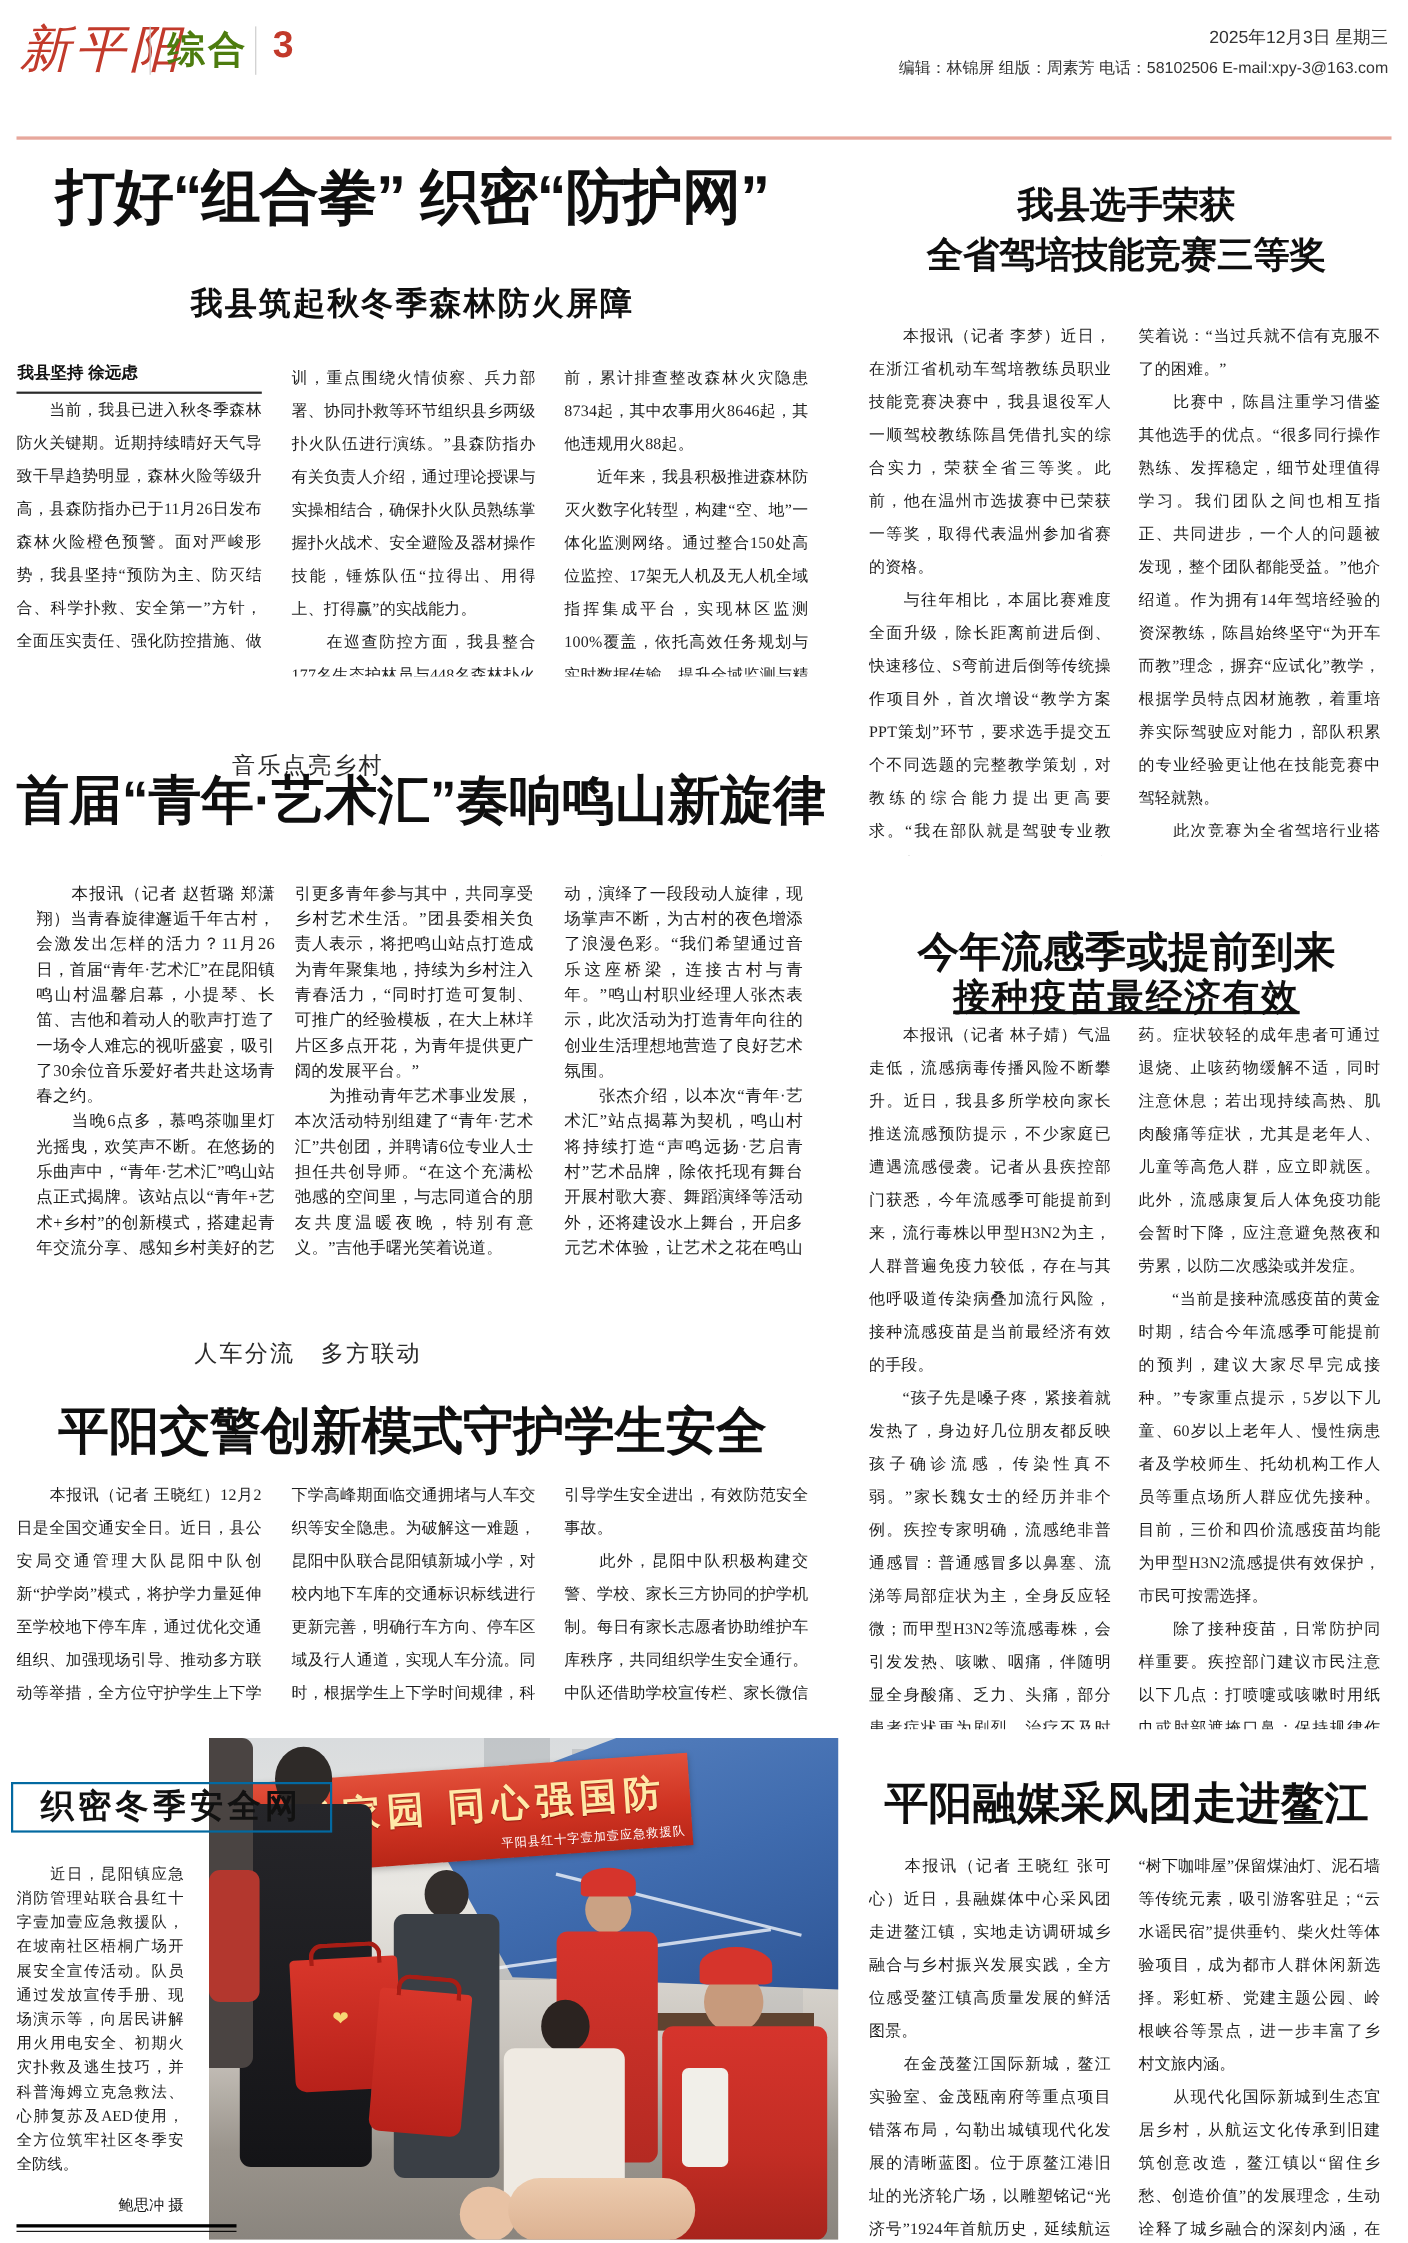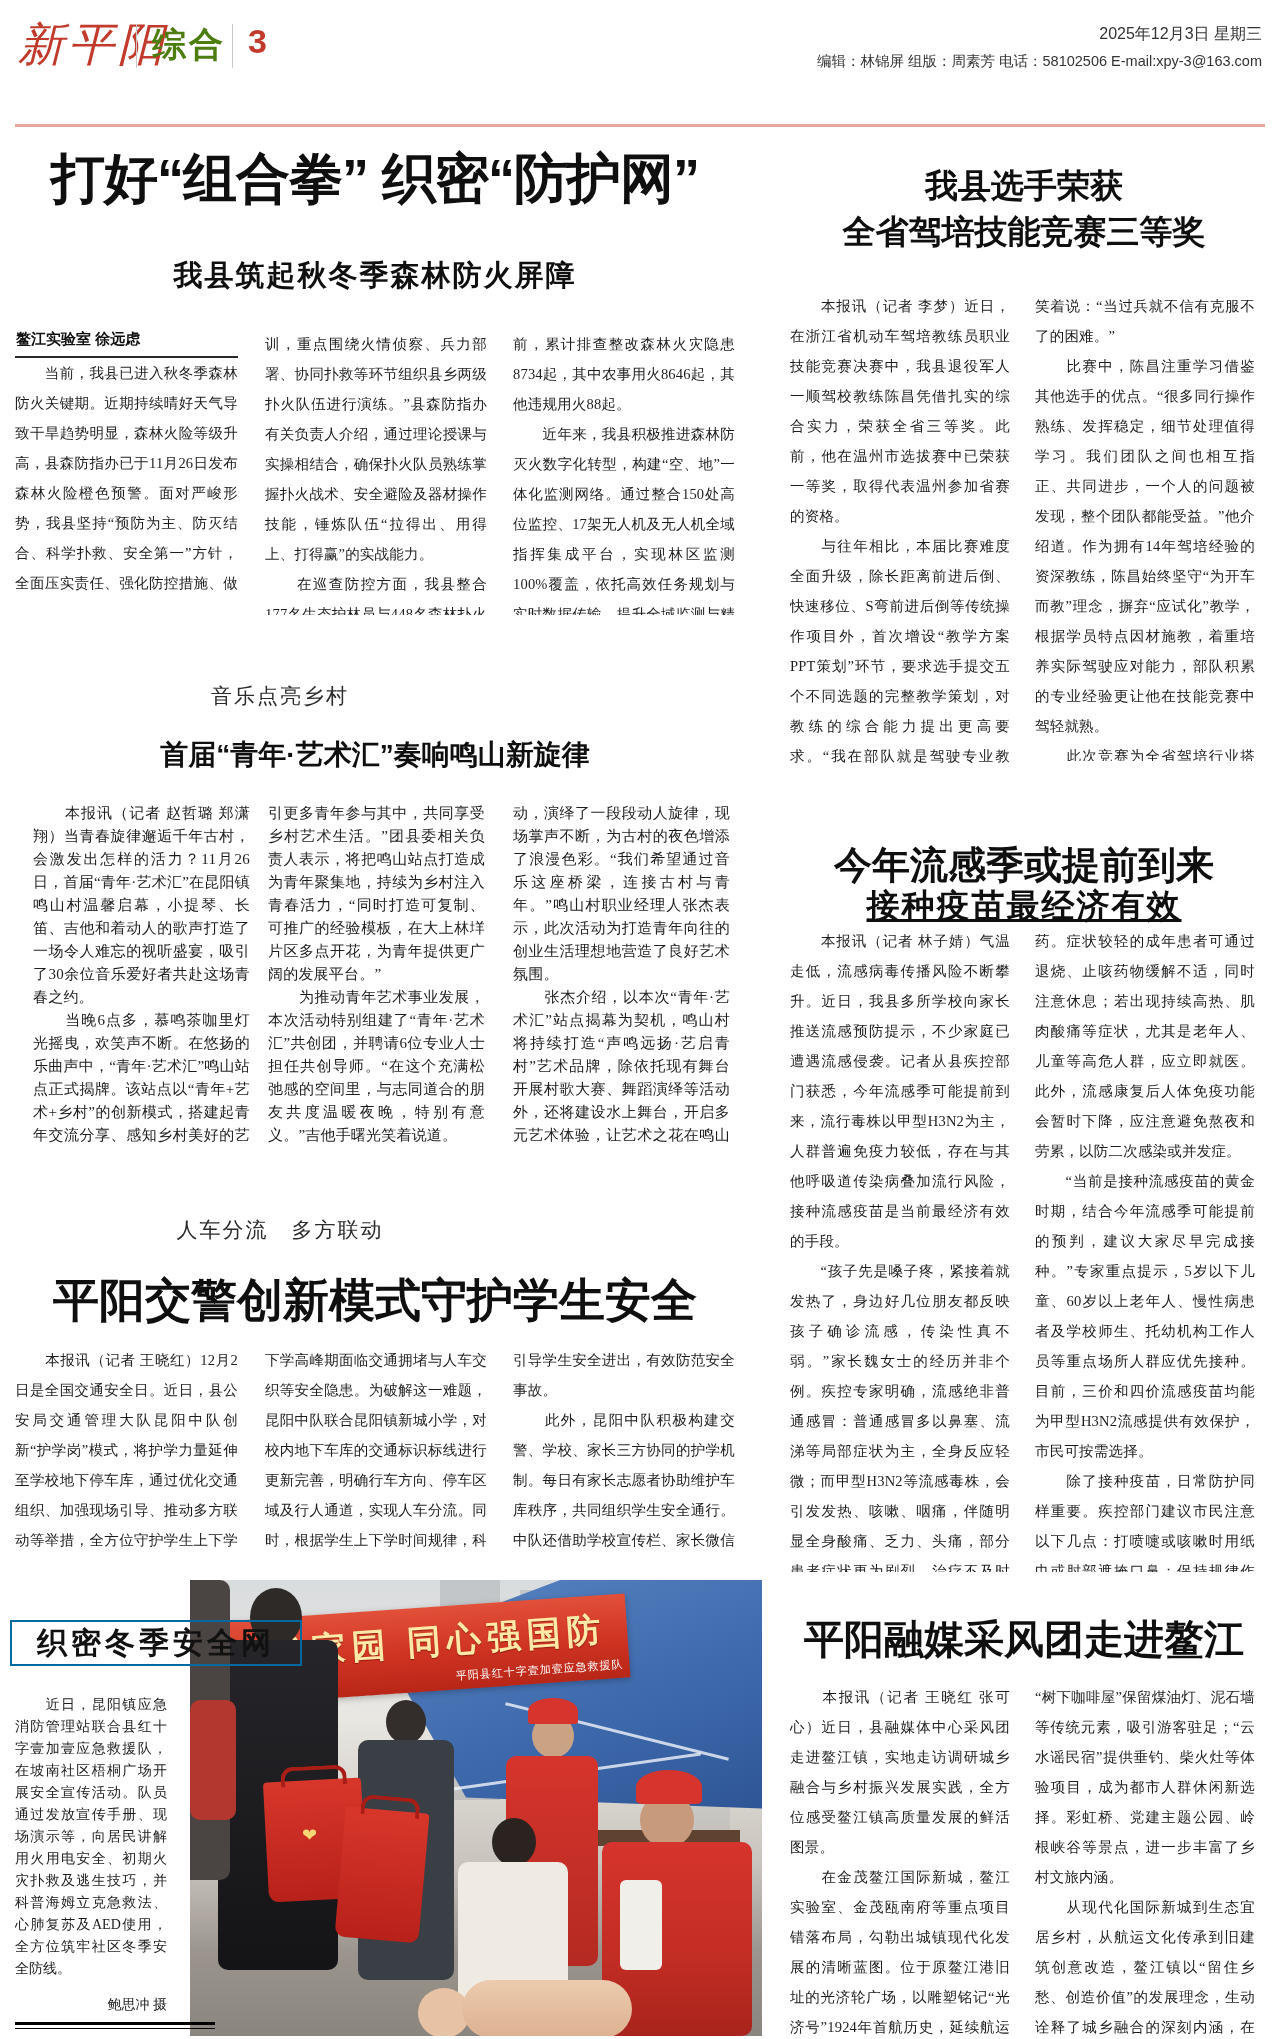--- a/index.html
+++ b/index.html
@@ -77,31 +77,31 @@
 <div class="abs hsep" style="left:136px;"></div>
 <div class="abs section-name">综合</div>
 <div class="abs hsep" style="left:232px;"></div>
 <div class="abs page-num">3</div>
 <div class="abs hdate">2025年12月3日 星期三</div>
 <div class="abs hstaff">编辑：林锦屏 组版：周素芳 电话：58102506 E-mail:xpy-3@163.com</div>
 <div class="abs red-rule"></div>
 
 <div class="abs hl" style="left:15px;top:143px;width:720px;font-size:54px;letter-spacing:-1px;">打好“组合拳” 织密“防护网”</div>
 <div class="abs hl" style="left:15px;top:256px;width:720px;font-size:29px;font-weight:600;letter-spacing:2px;">我县筑起秋冬季森林防火屏障</div>
-<div class="abs byline" style="left:16px;top:330px;">鳌江实验室 徐远虑</div>
+<div class="abs byline" style="left:16px;top:330px;">我县坚持 徐远虑</div>
 <div class="abs byrule" style="left:15px;top:356px;width:223px;"></div>
 <div class="abs col" style="left:15px;top:358px;width:223px;height:242px;">　　当前，我县已进入秋冬季森林防火关键期。近期持续晴好天气导致干旱趋势明显，森林火险等级升高，县森防指办已于11月26日发布森林火险橙色预警。面对严峻形势，我县坚持“预防为主、防灭结合、科学扑救、安全第一”方针，全面压实责任、强化防控措施、做好应急准备，切实筑牢森林防火安全屏障。
 　　“为提升森林火灾应急处置能力，我县系统开展实战化演</div>
 <div class="abs col" style="left:265px;top:329px;width:222px;height:286px;">训，重点围绕火情侦察、兵力部署、协同扑救等环节组织县乡两级扑火队伍进行演练。”县森防指办有关负责人介绍，通过理论授课与实操相结合，确保扑火队员熟练掌握扑火战术、安全避险及器材操作技能，锤炼队伍“拉得出、用得上、打得赢”的实战能力。
 　　在巡查防控方面，我县整合177名生态护林员与448名森林扑火队员，采取“地面巡逻+重点值守”模式，开展高频次巡查，从源头上防范火灾风险。截至目</div>
 <div class="abs col" style="left:513px;top:329px;width:222px;height:286px;">前，累计排查整改森林火灾隐患8734起，其中农事用火8646起，其他违规用火88起。
 　　近年来，我县积极推进森林防灭火数字化转型，构建“空、地”一体化监测网络。通过整合150处高位监控、17架无人机及无人机全域指挥集成平台，实现林区监测100%覆盖，依托高效任务规划与实时数据传输，提升全域监测与精准指挥能力，为森林防火和应急管理提供有力科技支撑，推动形成“县乡联动、高效处置”的应急管理新格局。</div>
 
 <div class="abs kicker" style="left:15px;top:682px;width:530px;font-size:21px;letter-spacing:2px;">音乐点亮乡村</div>
-<div class="abs hl" style="left:15px;top:736px;width:720px;font-size:28px;">首届“青年·艺术汇”奏响鸣山新旋律</div>
+<div class="abs hl" style="left:15px;top:696px;width:720px;font-size:48px;">首届“青年·艺术汇”奏响鸣山新旋律</div>
 <div class="abs col col-music" style="left:33px;top:802px;width:217px;height:346px;">　　本报讯（记者 赵哲璐 郑潇翔）当青春旋律邂逅千年古村，会激发出怎样的活力？11月26日，首届“青年·艺术汇”在昆阳镇鸣山村温馨启幕，小提琴、长笛、吉他和着动人的歌声打造了一场令人难忘的视听盛宴，吸引了30余位音乐爱好者共赴这场青春之约。
 　　当晚6点多，慕鸣茶咖里灯光摇曳，欢笑声不断。在悠扬的乐曲声中，“青年·艺术汇”鸣山站点正式揭牌。该站点以“青年+艺术+乡村”的创新模式，搭建起青年交流分享、感知乡村美好的艺术平台。“在村里开展艺术活动还是第一次，后续我们将推出小型脱口秀、读书分享会等活动，吸</div>
 <div class="abs col col-music" style="left:268px;top:802px;width:217px;height:346px;">引更多青年参与其中，共同享受乡村艺术生活。”团县委相关负责人表示，将把鸣山站点打造成为青年聚集地，持续为乡村注入青春活力，“同时打造可复制、可推广的经验模板，在大上林垟片区多点开花，为青年提供更广阔的发展平台。”
 　　为推动青年艺术事业发展，本次活动特别组建了“青年·艺术汇”共创团，并聘请6位专业人士担任共创导师。“在这个充满松弛感的空间里，与志同道合的朋友共度温暖夜晚，特别有意义。”吉他手曙光笑着说道。
 　　音乐会上，乐手们用小提琴的悠扬、长笛的清澈、吉他的灵</div>
 <div class="abs col col-music" style="left:513px;top:802px;width:217px;height:346px;">动，演绎了一段段动人旋律，现场掌声不断，为古村的夜色增添了浪漫色彩。“我们希望通过音乐这座桥梁，连接古村与青年。”鸣山村职业经理人张杰表示，此次活动为打造青年向往的创业生活理想地营造了良好艺术氛围。
 　　张杰介绍，以本次“青年·艺术汇”站点揭幕为契机，鸣山村将持续打造“声鸣远扬·艺启青村”艺术品牌，除依托现有舞台开展村歌大赛、舞蹈演绎等活动外，还将建设水上舞台，开启多元艺术体验，让艺术之花在鸣山常开不败，吸引更多年轻人以艺术美学为笔，为乡村振兴书写生动注脚。</div>
 
 <div class="abs kicker" style="left:15px;top:1216px;width:530px;font-size:21px;letter-spacing:2px;">人车分流　多方联动</div>
 <div class="abs hl" style="left:15px;top:1270px;width:720px;font-size:46px;">平阳交警创新模式守护学生安全</div>

